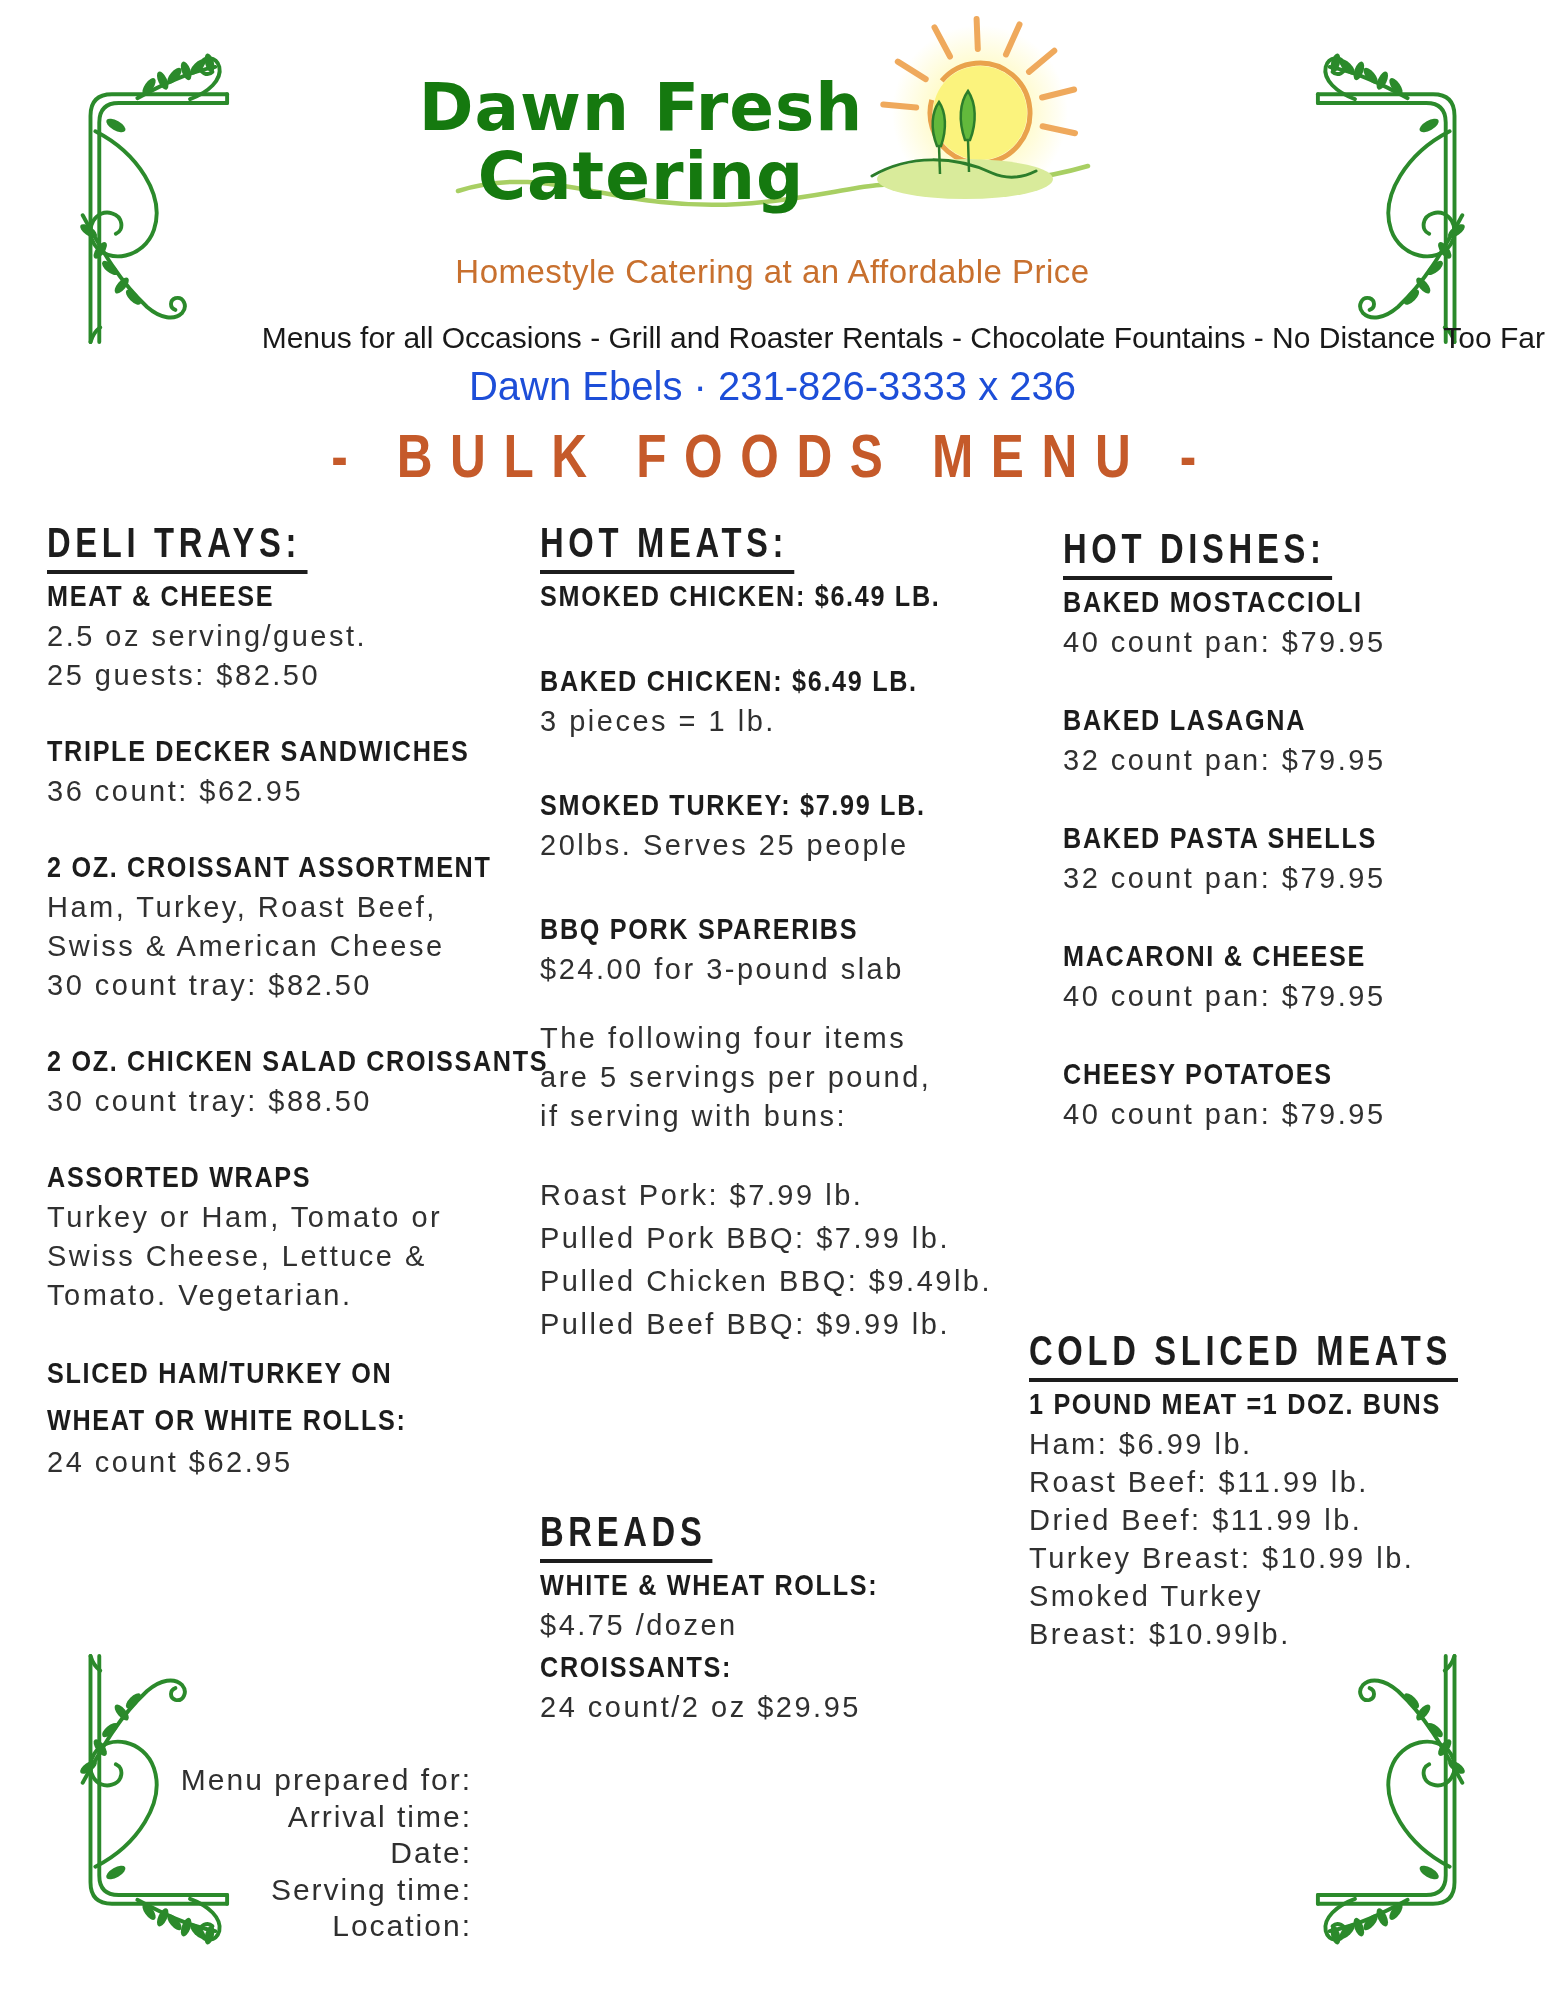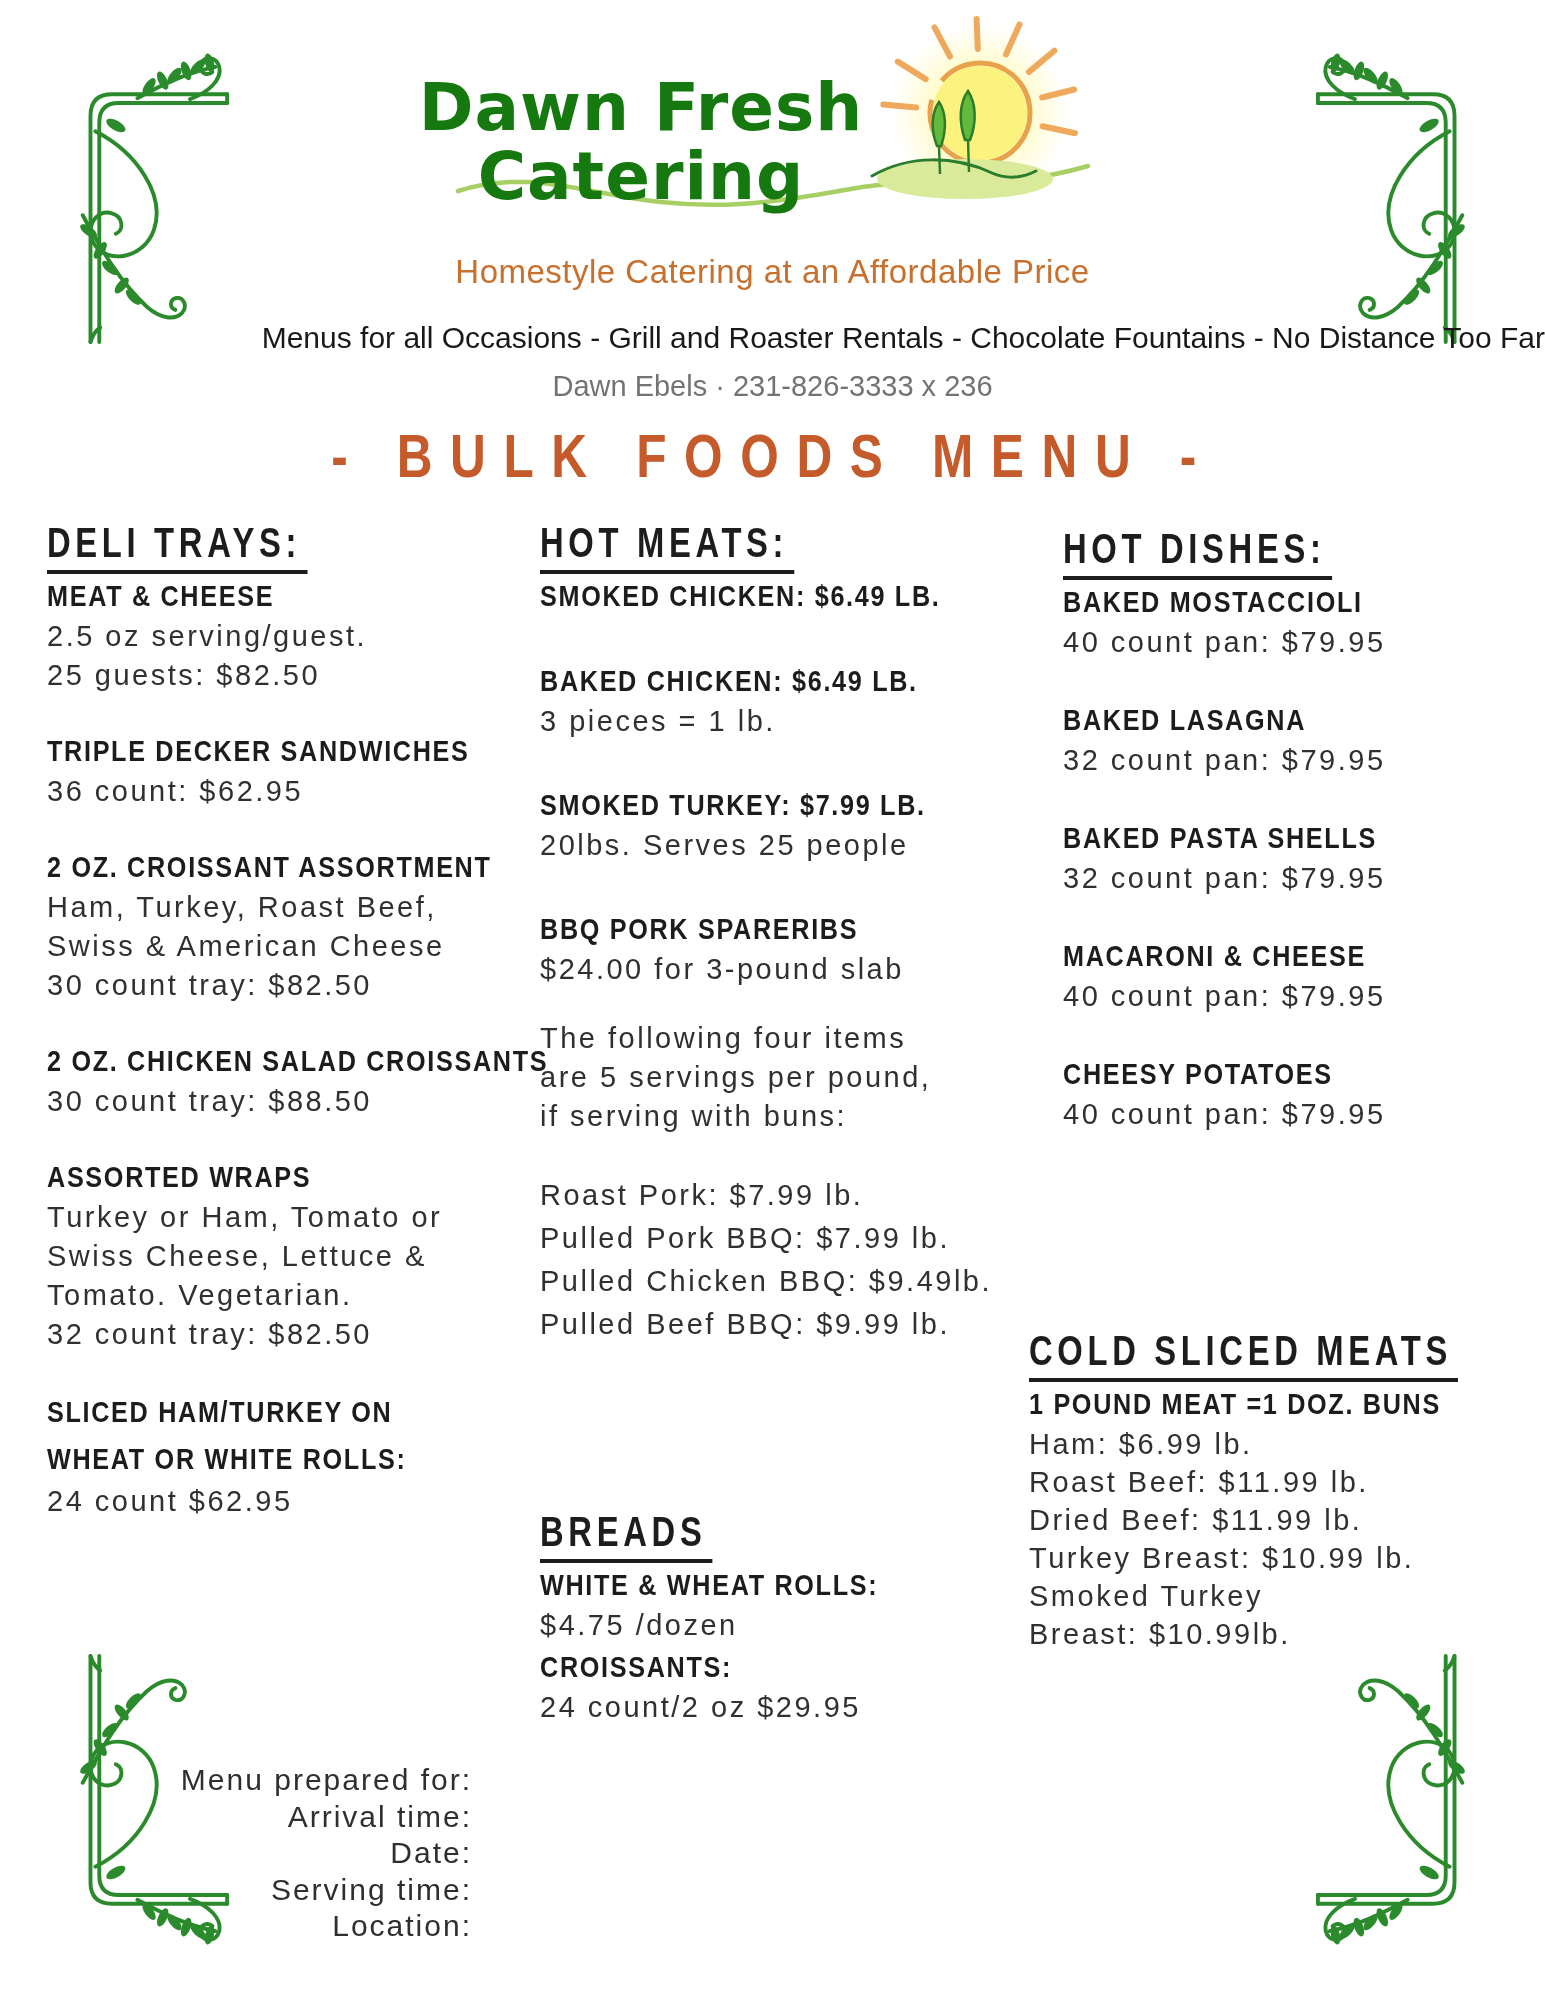--- a/index.html
+++ b/index.html
@@ -20,21 +20,21 @@
         font-family:"DejaVu Sans",sans-serif;font-weight:700;color:#15790f}
   .logo .l1{font-size:66px;line-height:68px;letter-spacing:1px}
   .logo .l2{font-size:66px;line-height:70px;letter-spacing:1px}
   .sun-art{position:absolute;left:440px;top:16px;width:660px;height:205px}
 
   .tagline{position:absolute;left:0;right:0;top:252px;text-align:center;
            font-size:33px;line-height:40px;color:#c8702e;letter-spacing:.5px}
   .services{position:absolute;left:0;right:0;top:320px;text-align:right;
             font-size:30px;line-height:36px;color:#191919}
   .contact{position:absolute;left:0;right:0;top:368px;text-align:center;
-           font-size:29px;line-height:36px;color:#737373}
+           font-size:40px;line-height:36px;color:#1d4ed8}
   .menu-title{position:absolute;left:0;right:0;top:420px;text-align:center;
               font-weight:700;font-size:62px;line-height:72px;color:#c55a2a;
               letter-spacing:22px;transform:scaleX(.8);white-space:nowrap}
 
   
   .sec{position:absolute}
   .sec-deli{left:47px;top:520px;width:520px}
   .sec-hotmeats{left:540px;top:520px;width:520px}
   .sec-breads{left:540px;top:1509px;width:520px}
   .sec-hotdishes{left:1063px;top:526px;width:480px}
@@ -172,21 +172,20 @@
     </div>
     <div class="item">
       <div class="item-h">2 OZ. CHICKEN SALAD CROISSANTS</div>
       <div class="bline">30 count tray: $88.50</div>
     </div>
     <div class="item">
       <div class="item-h">ASSORTED WRAPS</div>
       <div class="bline">Turkey or Ham, Tomato or</div>
       <div class="bline">Swiss Cheese, Lettuce &amp;</div>
       <div class="bline">Tomato. Vegetarian.</div>
-      <div class="bline">32 count tray: $82.50</div>
     </div>
     <div class="item">
       <div class="item-h tall">SLICED HAM/TURKEY ON</div>
       <div class="item-h tall">WHEAT OR WHITE ROLLS:</div>
       <div class="bline">24 count $62.95</div>
     </div>
   </section>
 
   <section class="sec sec-hotmeats">
     <h2 class="sec-h">HOT MEATS:</h2>

